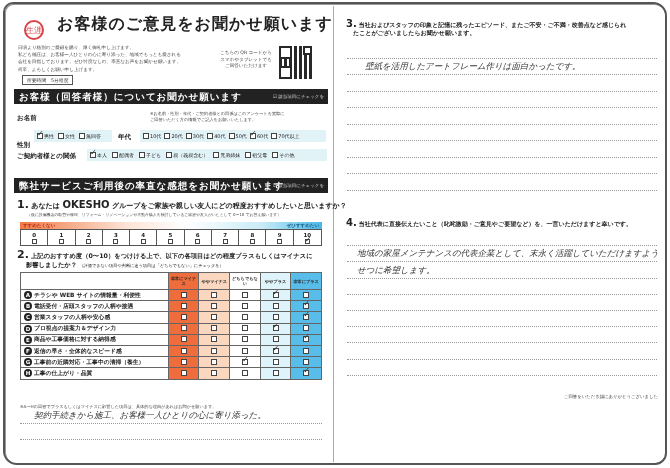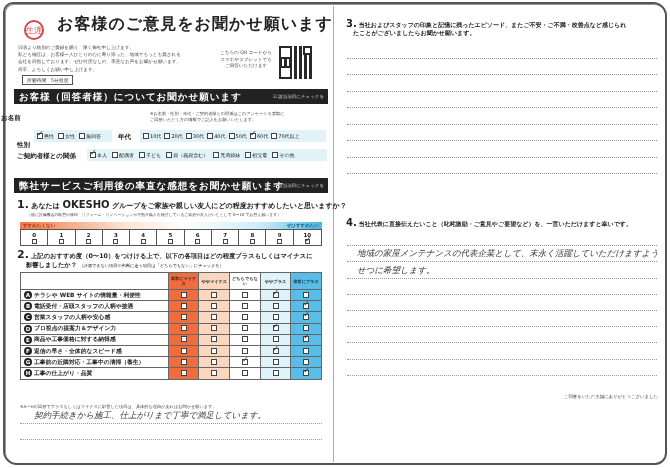--- a/index.html
+++ b/index.html
@@ -89,21 +89,21 @@
   <div>ご回答いただけます</div>
 </div>
 <div class="qr">
     <span class="qr-c"></span>
   </div>
 
 <div class="sec-bar" style="top:89px;">
   <span>お客様（回答者様）についてお聞かせ願います</span>
   <span class="chk">☑ 該当項目にチェックを</span>
 </div>
-<div class="label-b" style="left:1px;top:114px;">お名前</div>
+<div class="label-b" style="left:17px;top:114px;">お名前</div>
 <div class="note-small" style="left:150px;top:111px;">
   <div>※お名前・性別・年代・ご契約者様との関係はこのアンケートを実際に</div>
   <div>ご回答いただく方の情報でご記入をお願いいたします。</div>
 </div>
 
 <div class="label-b" style="left:17px;top:133px;margin-top:8px;">性別</div>
 <div class="opt-row" style="left:34px;top:130px;width:78px;">
   <span class="opt">
       <span class="box checked"></span>
       <span>男性</span>
@@ -327,37 +327,40 @@
         <td class="cell c2"><span class="box"></span></td>
         <td class="cell c3"><span class="box"></span></td>
         <td class="cell c4"><span class="box checked"></span></td>
       </tr>
     </tbody>
 </table>
 
 <div class="foot-note">※A〜Hの回答でプラスもしくはマイナスに影響した項目は、具体的な理由があればお聞かせ願います。</div>
 <div class="lines" style="left:20px;top:410px;width:302px;">
   <div class="line" style="height:14px;">
-      <span class="hand" style="left:14px;">契約手続きから施工、仕上がりまで丁寧で満足しています。</span>
+      <span class="hand" style="left:14px;">契約手続きから施工、お客様一人ひとりの心に寄り添った。</span>
     </div>
   <div class="line" style="height:16px;">
       <span class="hand"></span>
     </div>
 </div>
 
 <div class="rq" style="left:346px;top:20px;width:312px;">
   <span class="num">3.</span>
   <span>当社およびスタッフの印象と記憶に残ったエピソード、またご不安・ご不満・改善点など感じられ</span><br>
   <span style="padding-left:7px;">たことがございましたらお聞かせ願います。</span>
 </div>
 <div class="lines" style="left:347px;top:42px;width:310px;" id="q3-lines">
     <div class="line" style="height: 16.5px;">
       <span class="hand" style="left:10px"></span>
     </div>
     <div class="line" style="height: 16.5px;">
+      <span class="hand" style="left:18px">壁紙を活用したアートフレーム作りは面白かったです。</span>
+    </div>
+    <div class="line" style="height: 16.5px;">
       <span class="hand" style="left:10px"></span>
     </div>
     <div class="line" style="height: 16.5px;">
       <span class="hand" style="left:10px"></span>
     </div>
     <div class="line" style="height: 16.5px;">
       <span class="hand" style="left:10px"></span>
     </div>
     <div class="line" style="height: 16.5px;">
       <span class="hand" style="left:10px"></span>

